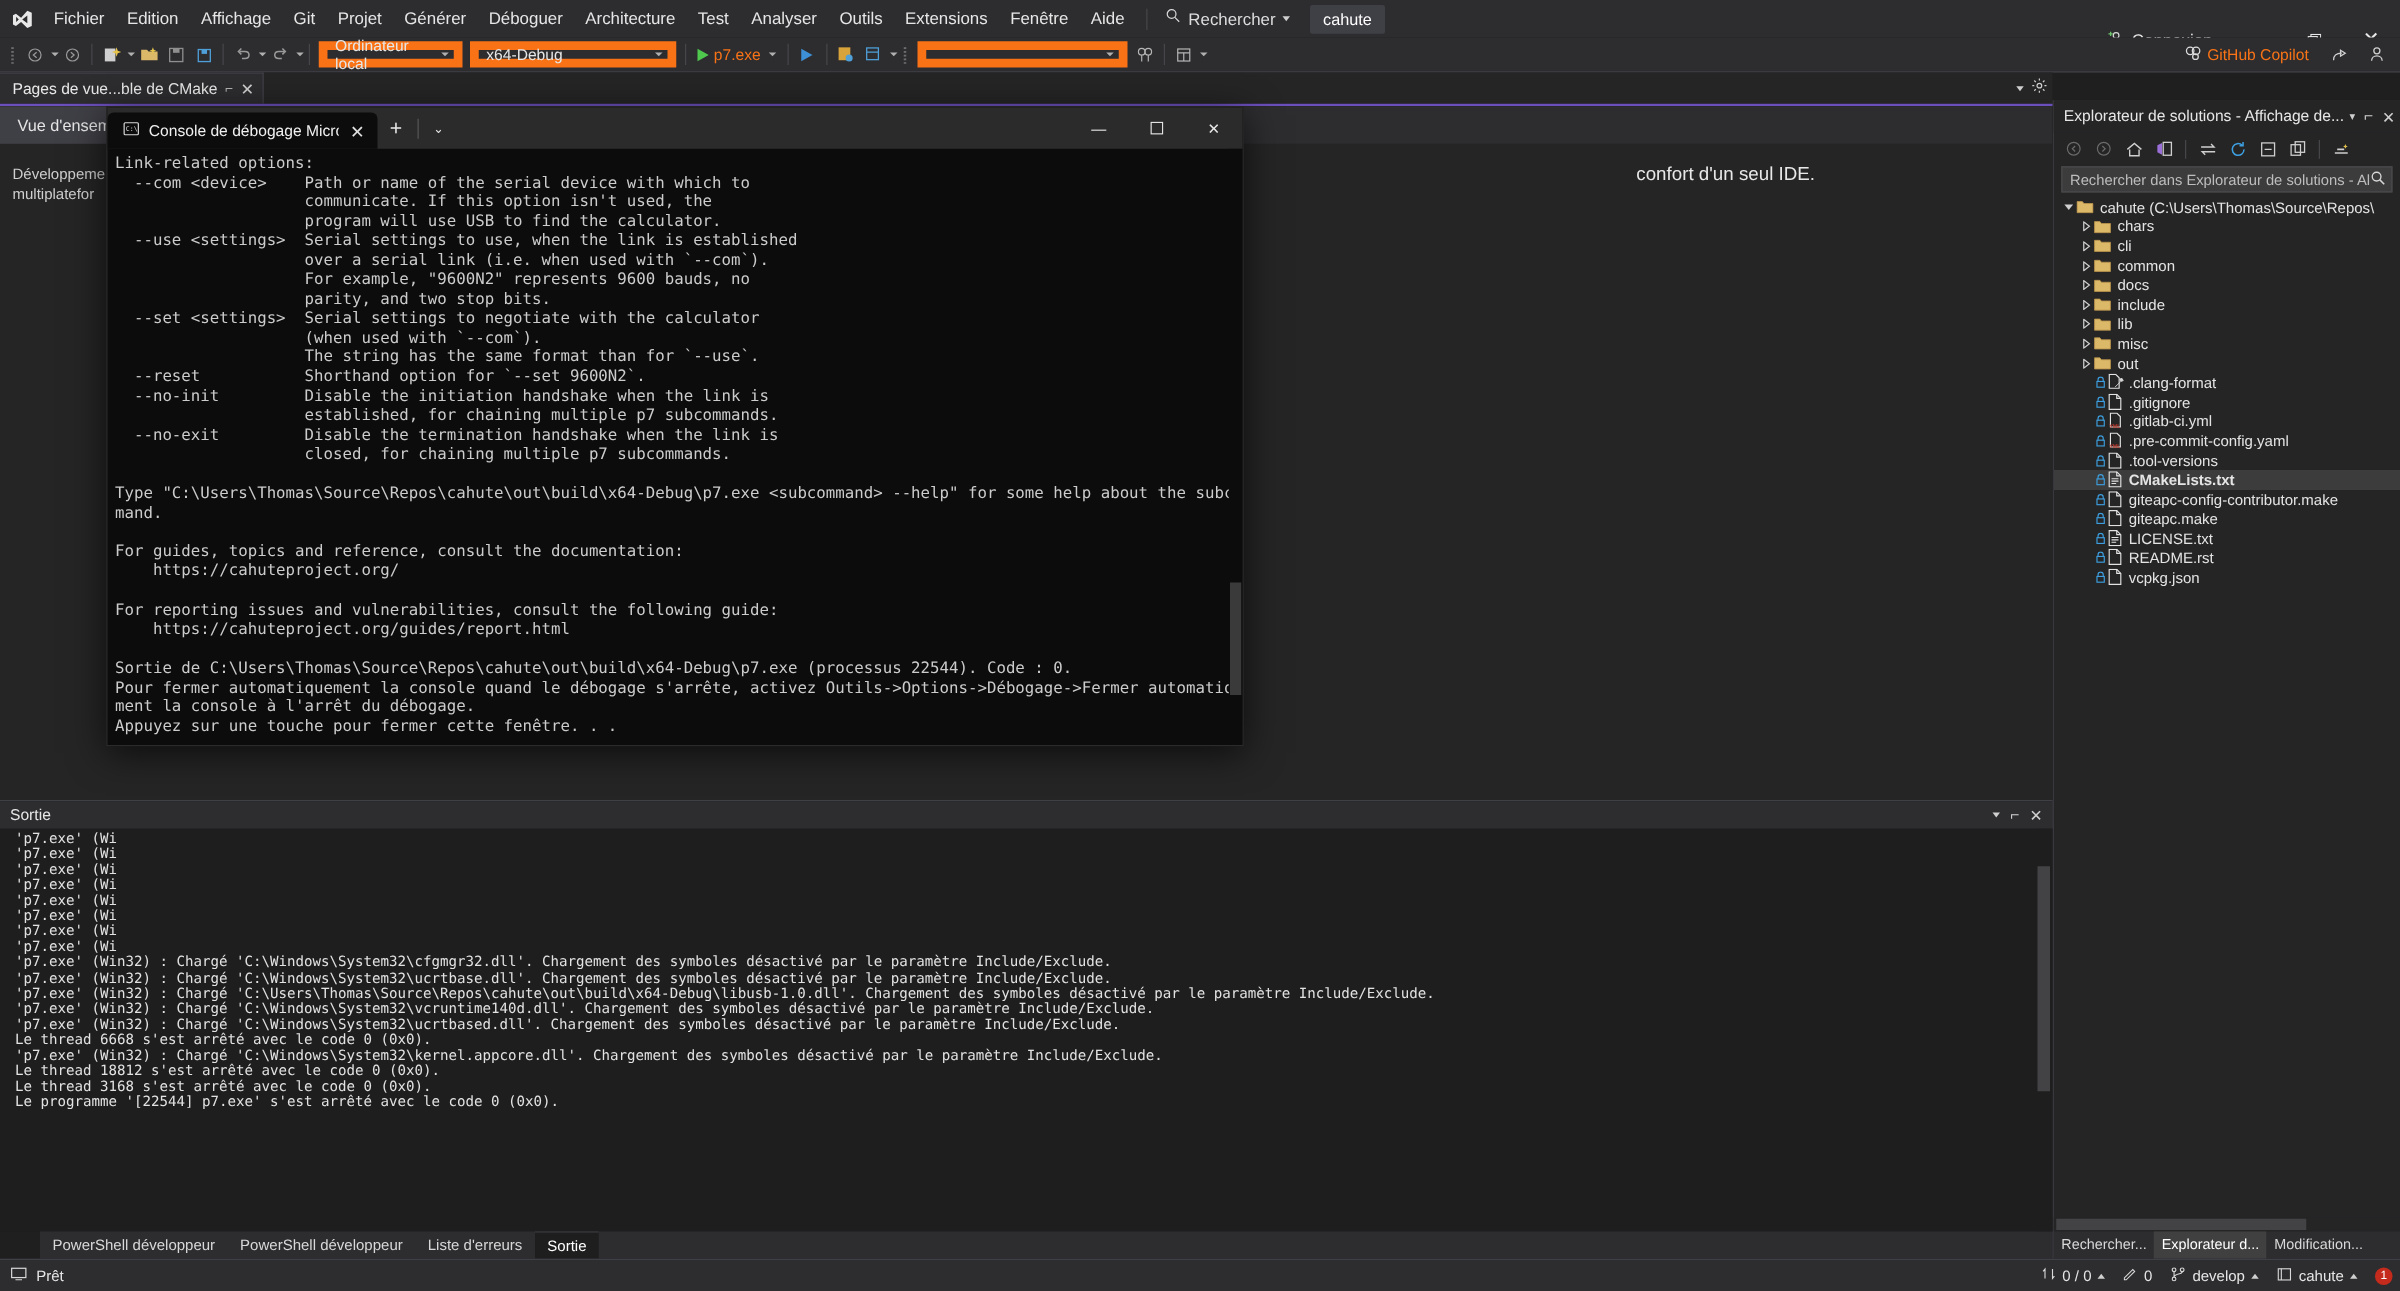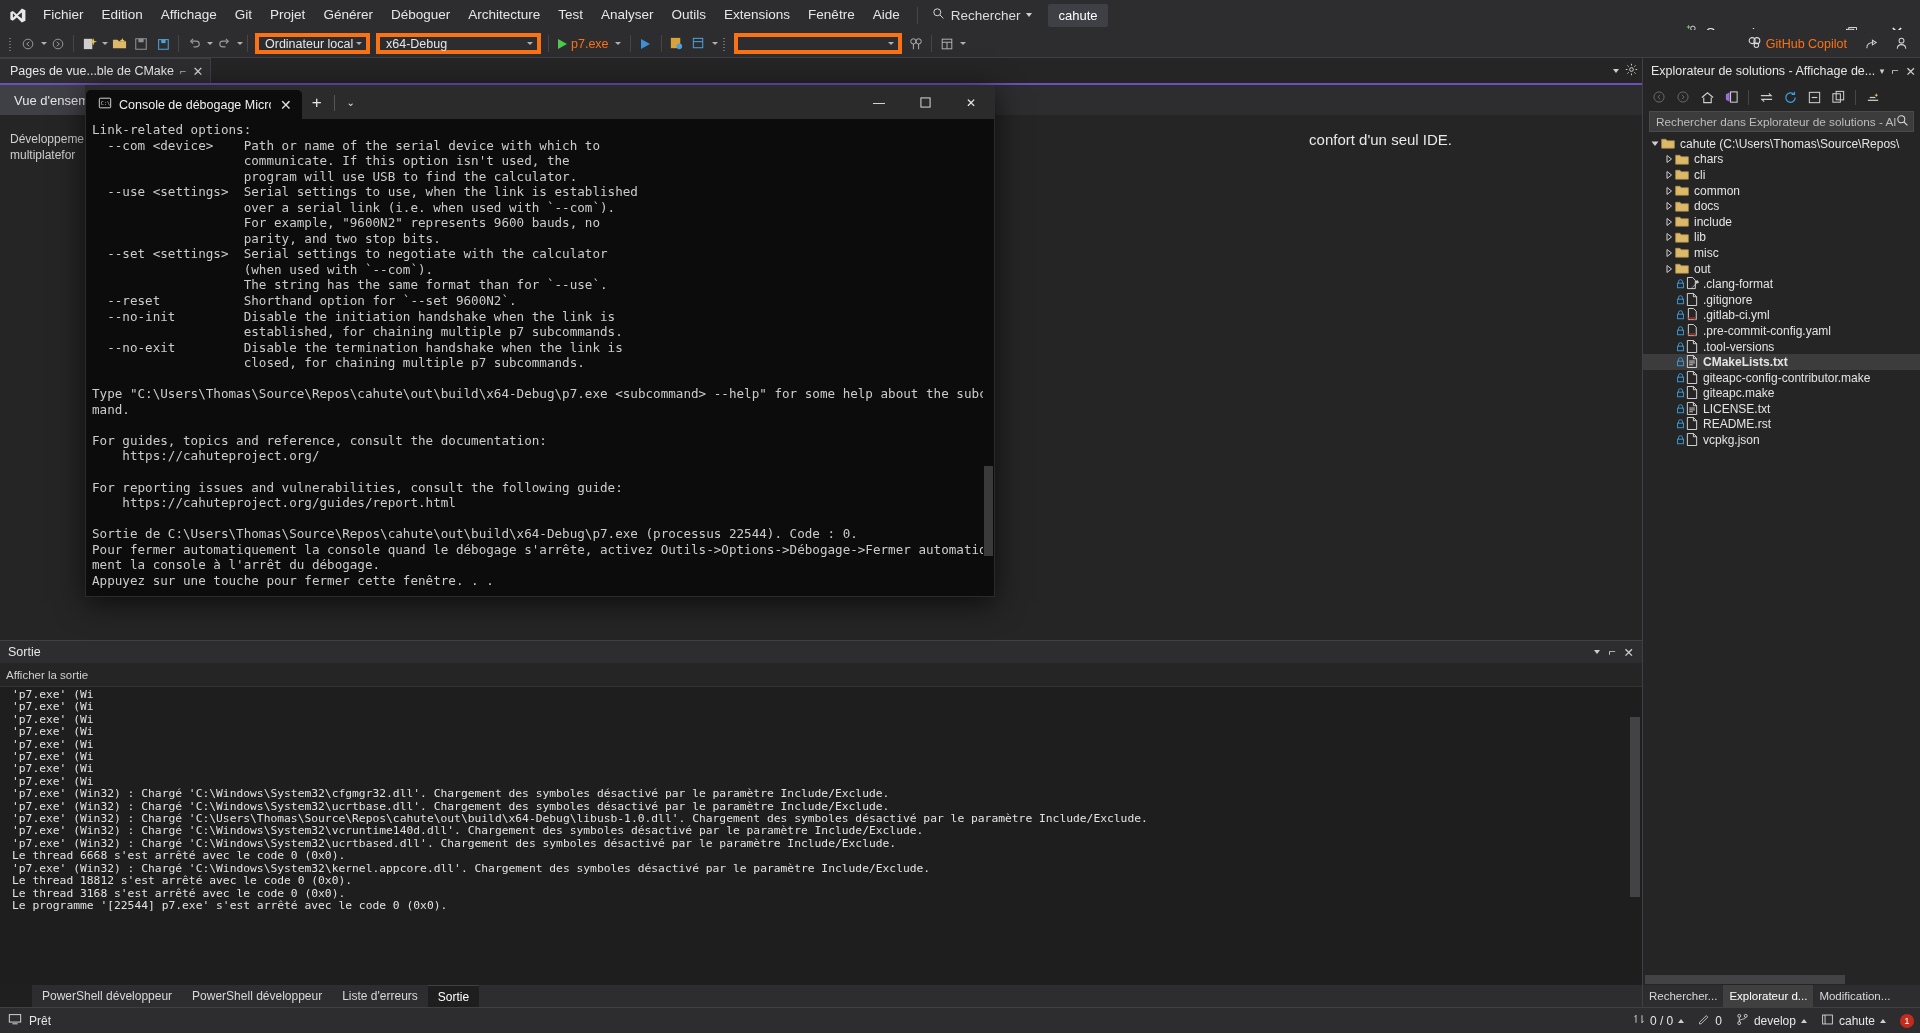--- a/index.html
+++ b/index.html
@@ -44,21 +44,21 @@
   .tb-grip { width: 9px; height: 18px; margin: 0 2px; position: relative; }
   .tb-grip::before {
     content:""; position:absolute; left:3px; top:2px; width:2px; height:14px;
     background-image: radial-gradient(circle, #6d6d70 0.8px, transparent 1px);
     background-size: 2px 3px;
   }
   .tbi { width: 22px; height: 22px; display: flex; align-items: center; justify-content: center; color: #c5c5c5; }
   .tbsep { width: 1px; height: 17px; background: #464649; margin: 0 4px; }
   .dd-caret { width: 0; height: 0; border-left: 3px solid transparent; border-right: 3px solid transparent; border-top: 3.5px solid #b0b0b0; margin-left: 2px;}
   .combo {
-    height: 21px; background: #2d2d30; border: 4px solid #f97316; color: #e6e6e6;
+    height: 21px; background: #2d2d30; border: 7px solid #f97316; color: #e6e6e6;
     font-size: 12.5px; display: flex; align-items: center; padding: 0 4px 0 6px; margin: 0 3px;
     justify-content: space-between;
   }
   .combo.w1 { width: 115px; }
   .combo.w2 { width: 165px; }
   .combo.wide { width: 168px; }
   .run-btn { display: flex; align-items: center; gap: 4px; padding: 0 5px; height: 22px; font-size: 12.5px; color: #f97316; }
   .tri-green { width:0;height:0;border-top:5.5px solid transparent;border-bottom:5.5px solid transparent;border-left:9px solid #4ec94e; }
   .tri-outline { width:0;height:0;border-top:5.5px solid transparent;border-bottom:5.5px solid transparent;border-left:9px solid #3d8fd6; }
 
@@ -121,21 +121,21 @@
 
   
   .bottom-tabs {
     height: 22px; background: #2d2d30; display: flex; align-items: stretch;
     font-size: 12px; color: #d8d8d8; flex: 0 0 22px; margin-left: 32px;
   }
   .bt { padding: 0 10px; display: flex; align-items: center; }
   .bt.active { background: #1e1e1e; color: #ffffff; border-top: 1px solid #3f3f46; }
 
   
-  .right-col { flex: 0 0 232px; background: #252526; display: flex; flex-direction: column; border-left: 1px solid #3f3f46; }
+  .right-col { flex: 0 0 232px; background: #252526; display: flex; flex-direction: column; border-left: 1px solid #3f3f46; margin-top: 22px; }
   .se-header {
     height: 26px; display: flex; align-items: center; padding: 0 4px 0 8px;
     font-size: 12.5px; color: #e6e6e6; background: #252526;
   }
   .se-header .t { overflow: hidden; white-space: nowrap; text-overflow: ellipsis; }
   .se-header .acts { margin-left: auto; display: flex; align-items: center; gap: 7px; color: #cfcfcf; }
   .se-toolbar { height: 26px; display: flex; align-items: center; gap: 4px; padding: 0 6px; }
   .se-ti { width: 20px; height: 20px; display: flex; align-items: center; justify-content: center; color: #cfcfcf; }
   .se-ti.dim { color: #6a6a6a; }
   .se-tsep { width: 1px; height: 15px; background: #464649; margin: 0 3px; }
@@ -446,23 +446,20 @@
       </div>
 
       <div class="output-panel">
         <div class="output-header">
           <span class="ttl">Sortie</span>
           <span class="oh-right">
             <span class="caret-small"></span>
             <span>⌐</span>
             <span>✕</span>
           </span>
-        </div>
-        <div class="output-toolbar">
-          <span>Afficher la sortie</span>
         </div>
         <div class="output-body">
           <pre>'p7.exe' (Wi
 'p7.exe' (Wi
 'p7.exe' (Wi
 'p7.exe' (Wi
 'p7.exe' (Wi
 'p7.exe' (Wi
 'p7.exe' (Wi
 'p7.exe' (Wi

